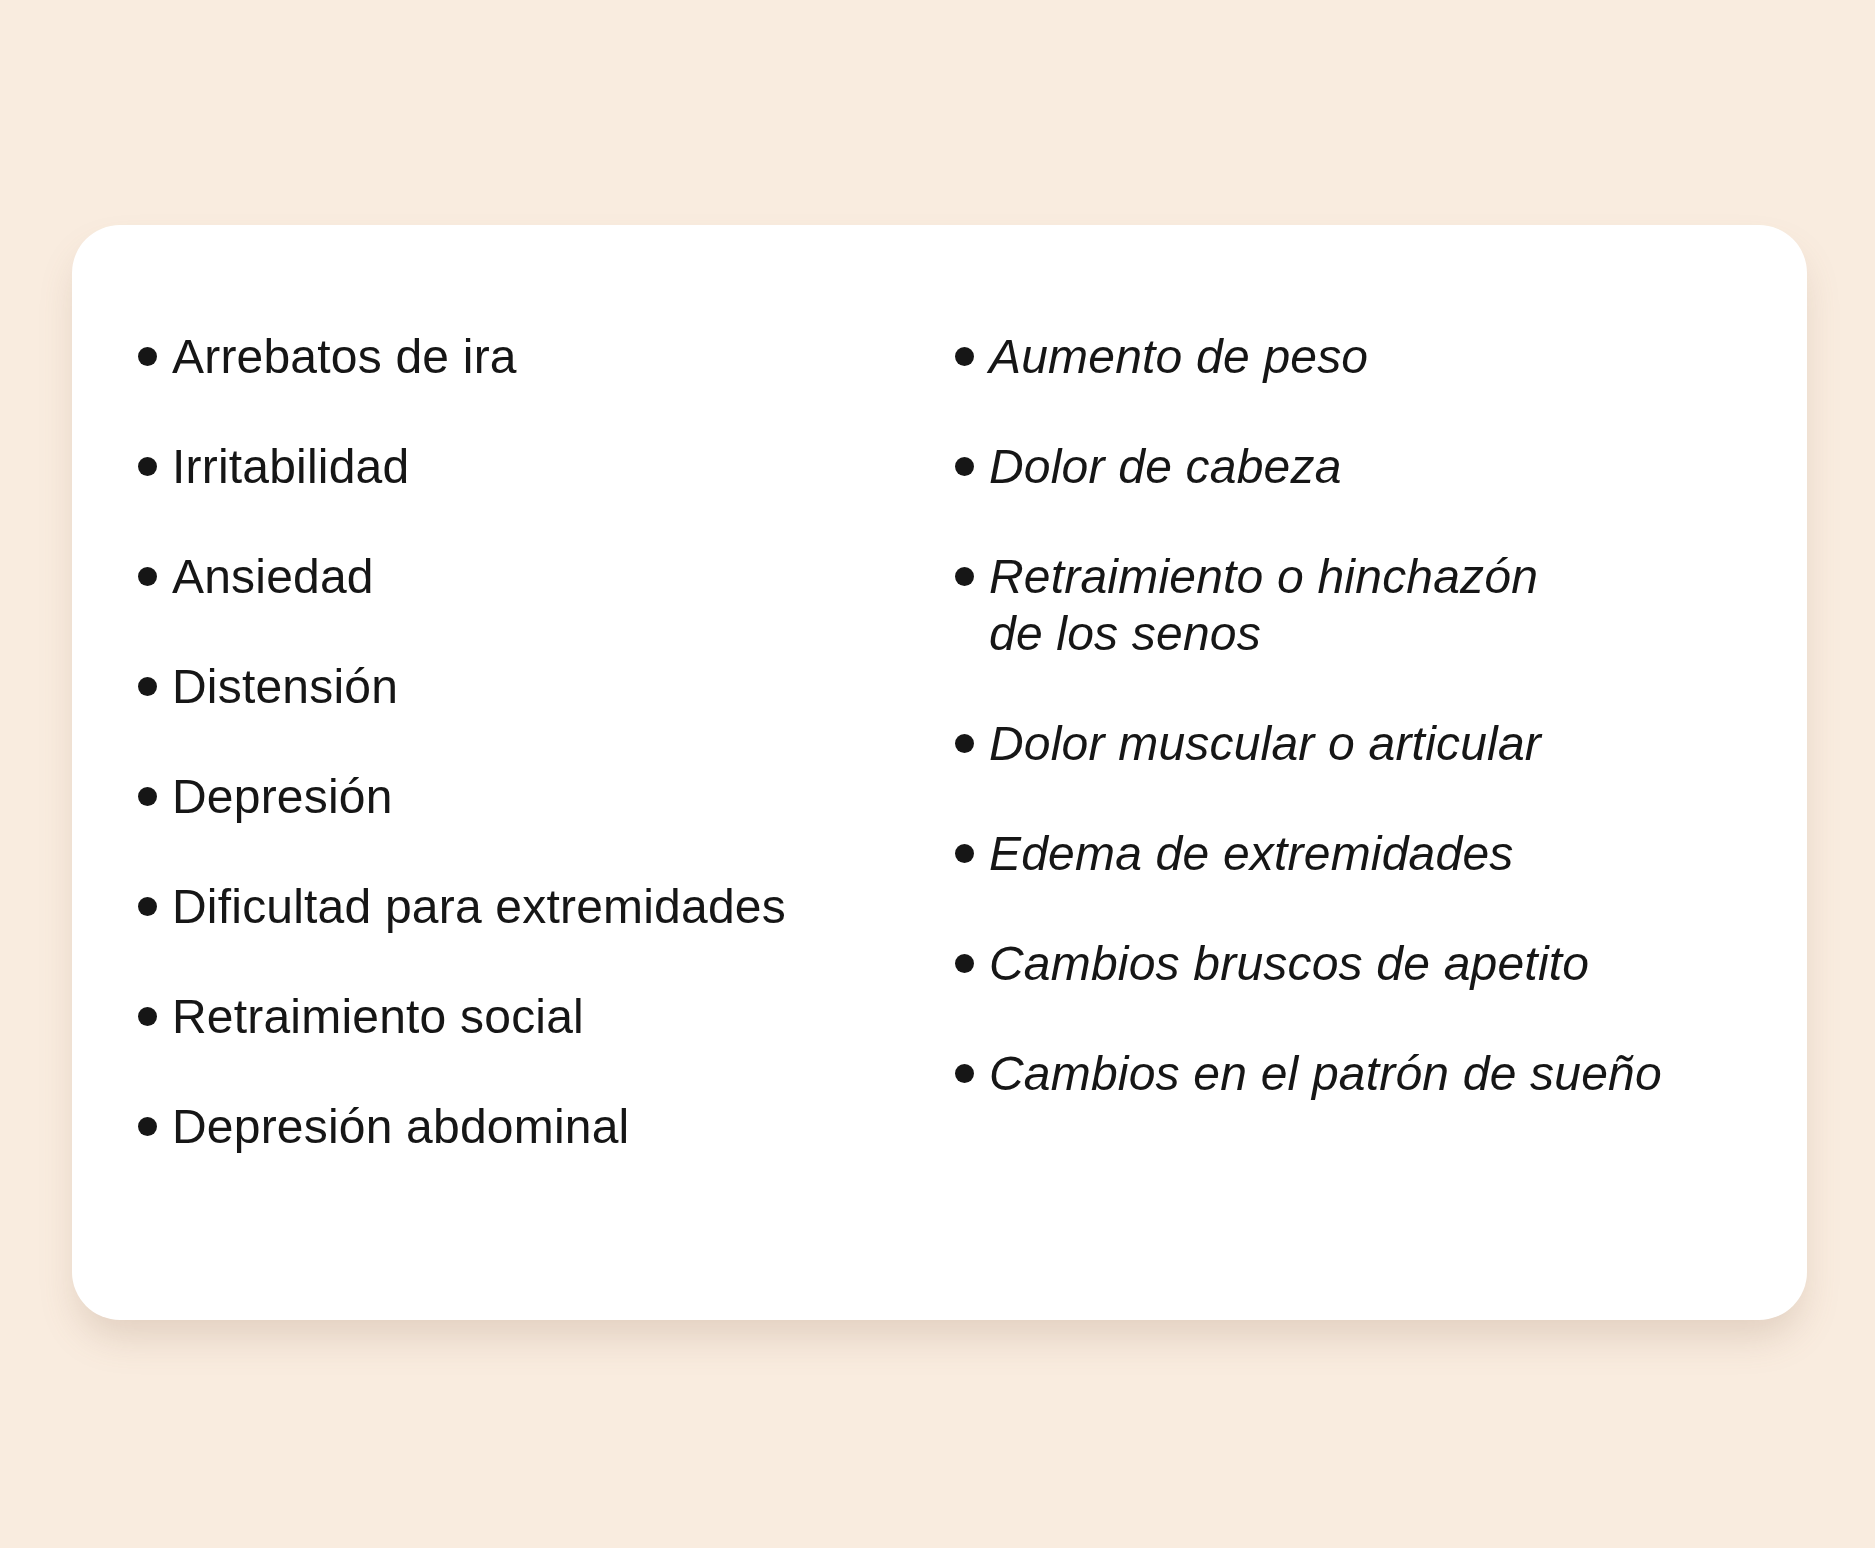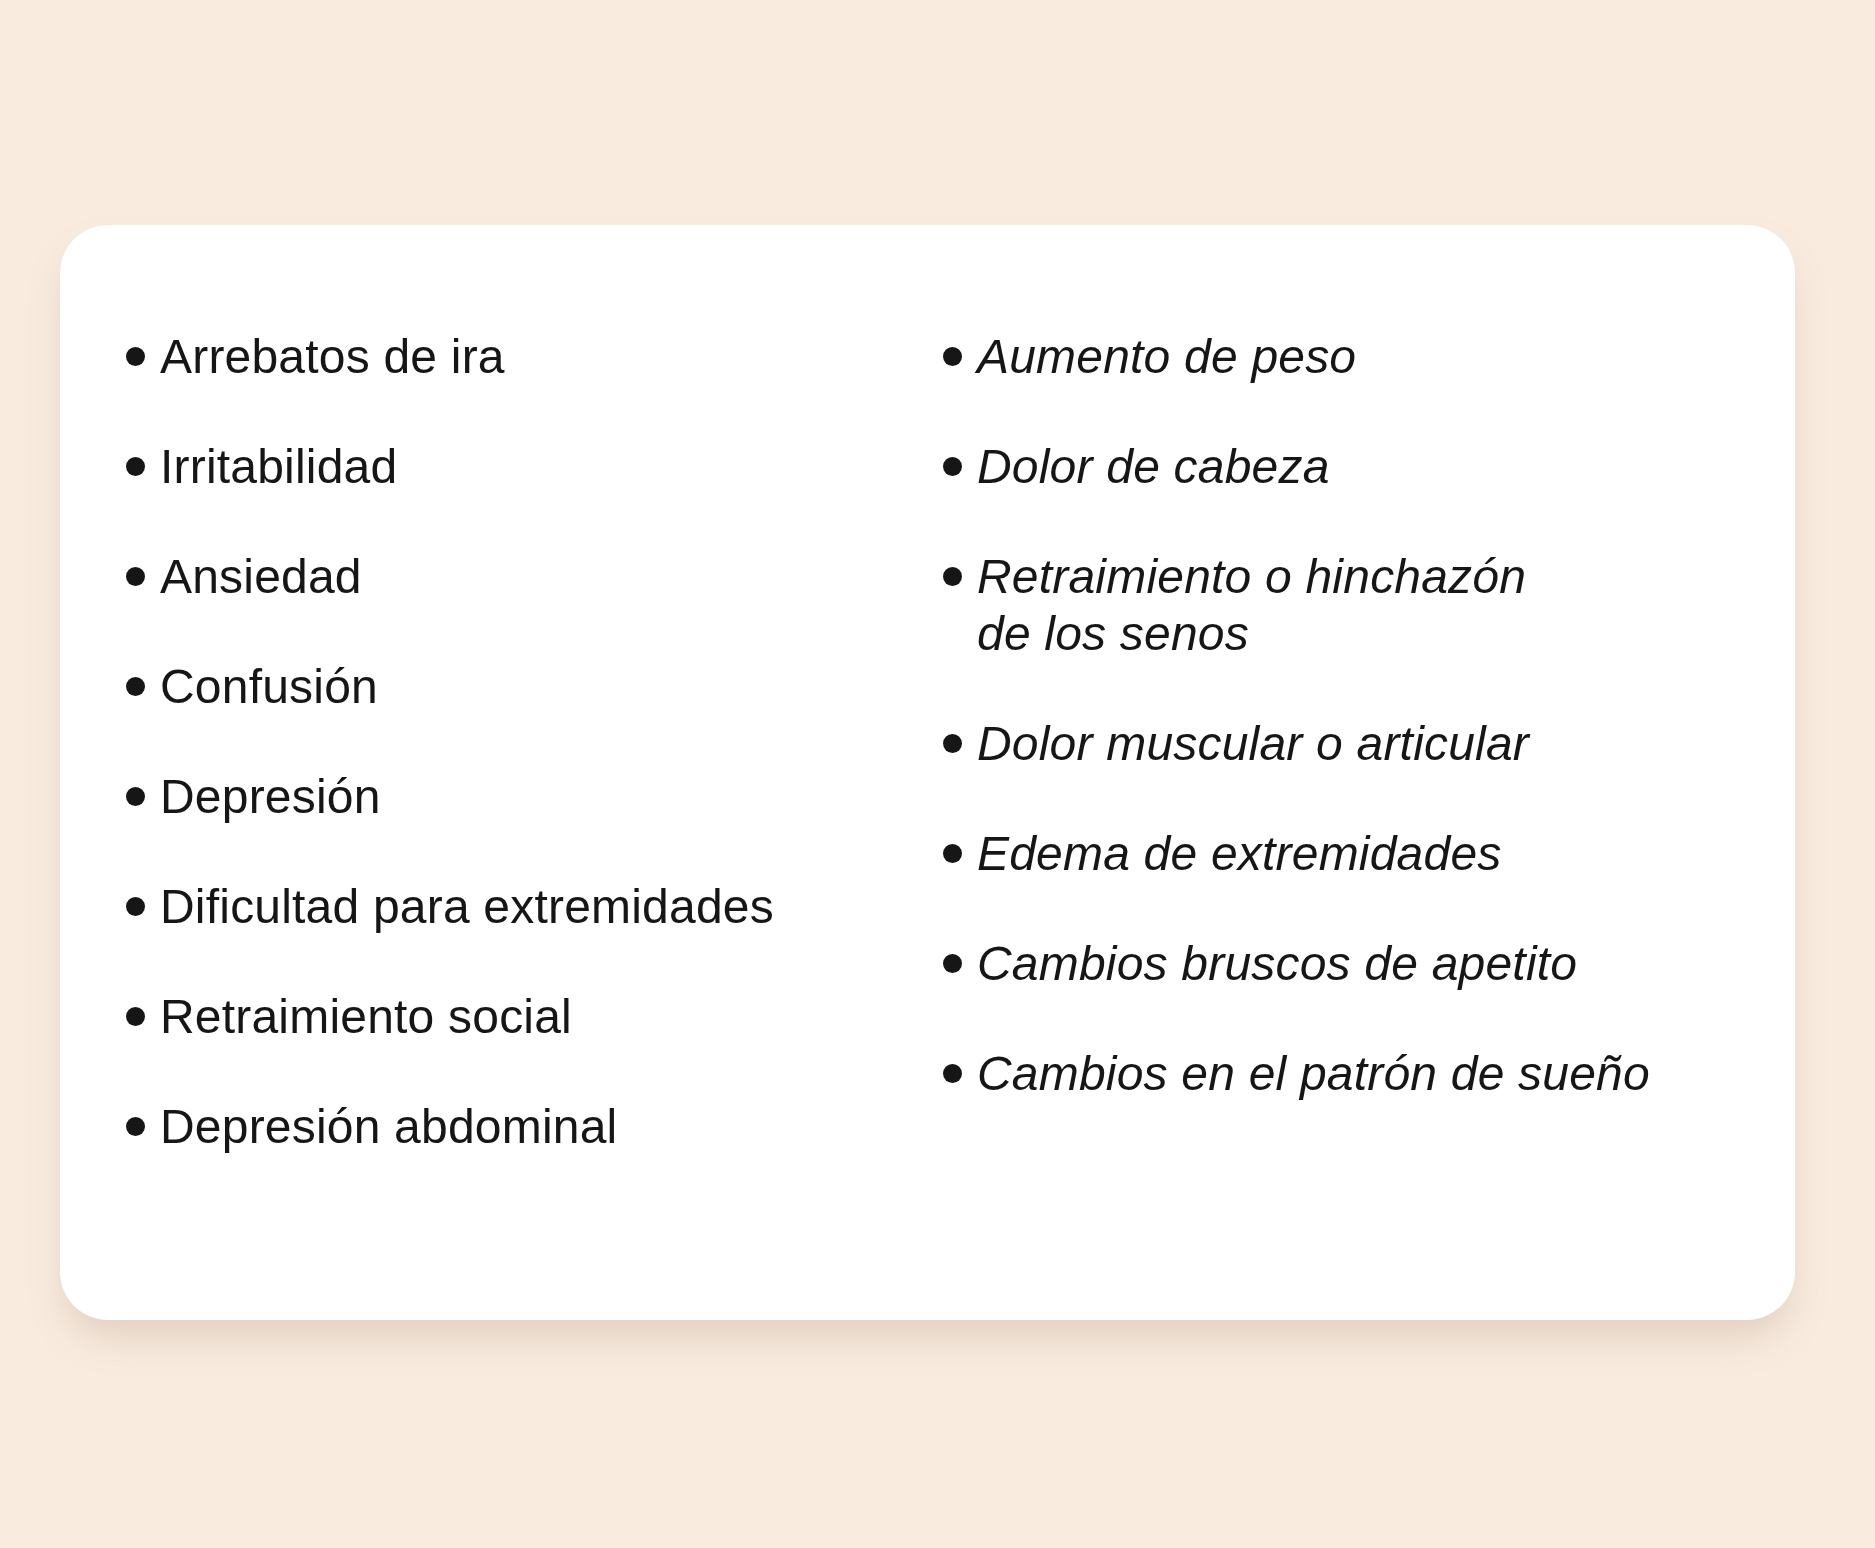--- a/index.html
+++ b/index.html
@@ -10,21 +10,21 @@
     width: 1875px;
     height: 1548px;
     position: relative;
     background: #f9ecdf;
     font-family: "Liberation Sans", "DejaVu Sans", sans-serif;
     color: #161616;
     overflow: hidden;
   }
   .card {
     position: absolute;
-    left: 60px;
+    left: 72px;
     top: 225px;
     width: 1735px;
     height: 1095px;
     background: #ffffff;
     border-radius: 48px;
     box-shadow: 0 22px 38px -6px rgba(140, 105, 80, 0.22);
     box-sizing: border-box;
     padding: 103px 40px 0 52px;
   }
   .columns {
@@ -66,21 +66,21 @@
 </style>
 </head>
 <body>
 
 <div class="card">
   <div class="columns">
     <ul class="col col-left">
         <li class="symptom-item"><span class="bullet-dot"></span><span>Arrebatos de ira</span></li>
         <li class="symptom-item"><span class="bullet-dot"></span><span>Irritabilidad</span></li>
         <li class="symptom-item"><span class="bullet-dot"></span><span>Ansiedad</span></li>
-        <li class="symptom-item"><span class="bullet-dot"></span><span>Confusión</span></li>
+        <li class="symptom-item"><span class="bullet-dot"></span><span>Distensión</span></li>
         <li class="symptom-item"><span class="bullet-dot"></span><span>Depresión</span></li>
         <li class="symptom-item"><span class="bullet-dot"></span><span>Dificultad para extremidades</span></li>
         <li class="symptom-item"><span class="bullet-dot"></span><span>Retraimiento social</span></li>
         <li class="symptom-item"><span class="bullet-dot"></span><span>Depresión abdominal</span></li>
       </ul>
     <ul class="col col-right">
         <li class="symptom-item"><span class="bullet-dot"></span><span>Aumento de peso</span></li>
         <li class="symptom-item"><span class="bullet-dot"></span><span>Dolor de cabeza</span></li>
         <li class="symptom-item"><span class="bullet-dot"></span><span>Retraimiento o hinchazón
 de los senos</span></li>

